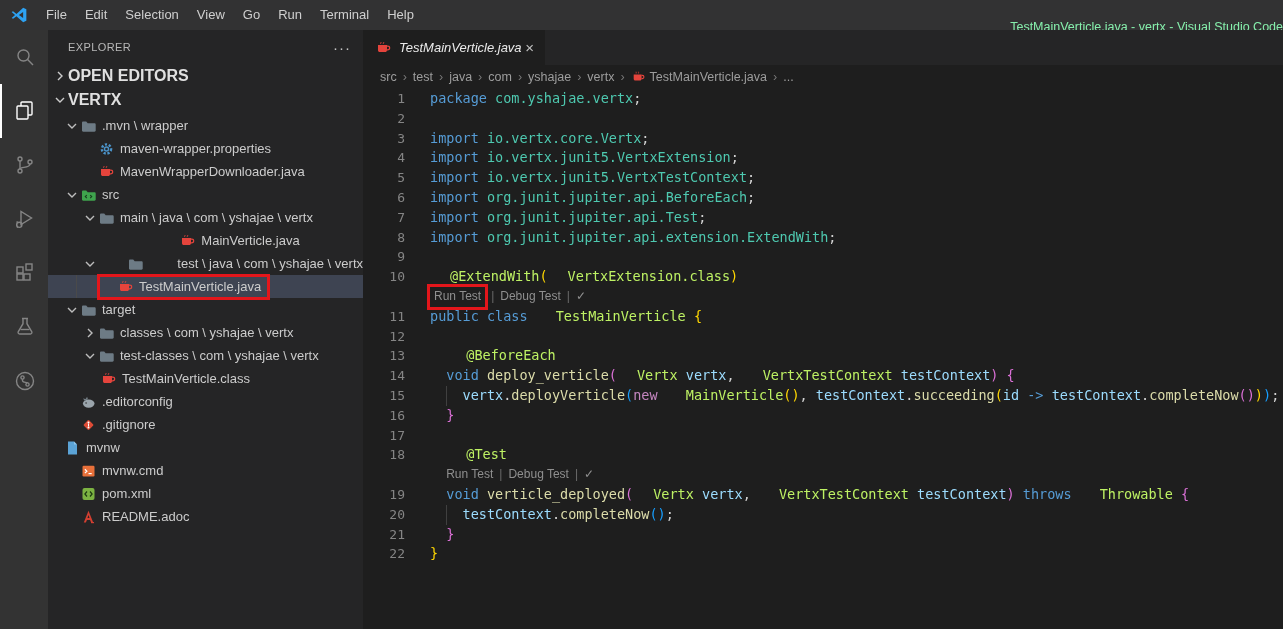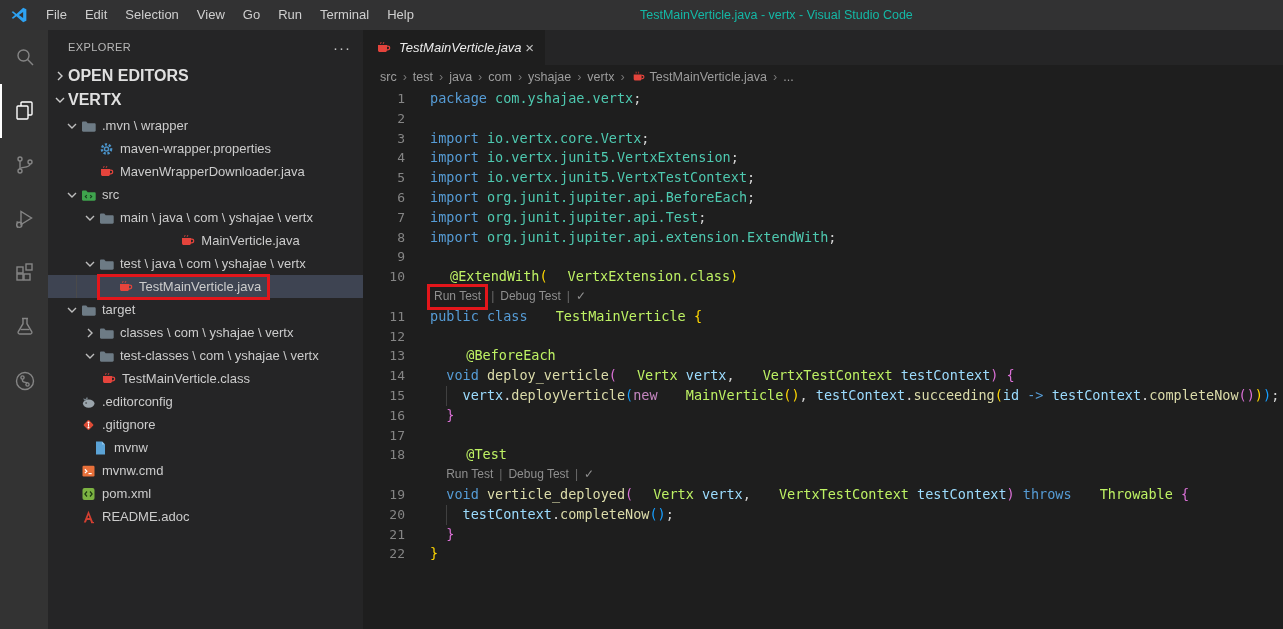--- a/index.html
+++ b/index.html
@@ -6,22 +6,22 @@
   html,body { width:1283px; height:629px; }
   body { position:relative; background:#1e1e1e; overflow:hidden;
          font-family:"Liberation Sans", sans-serif; color:#cccccc; }
 
   
   .titlebar { position:absolute; left:0; top:0; width:1283px; height:30px;
               background:#323233; display:flex; align-items:center; }
   .vs-logo { width:18px; height:18px; margin:0 9px 0 10px; flex:none; }
   .menubar { display:flex; }
   .menu-item { padding:0 9px; font-size:13px; color:#cfcfcf; line-height:30px; cursor:default; }
-  .win-title { position:absolute; left:640px; width:643px; top:0; height:30px;
-               line-height:30px; text-align:left; font-size:12.5px; color:#14b8a6; }
+  .win-title { position:absolute; left:640px; width:643px; top:12px; height:30px;
+               line-height:30px; text-align:right; font-size:12.5px; color:#86efac; }
 
   
   .activitybar { position:absolute; left:0; top:30px; width:48px; bottom:0; background:#333333; }
   .ab-item { width:48px; height:54px; display:flex; align-items:center; justify-content:center;
              border-left:2px solid transparent; }
   .ab-item svg { stroke:#858585; fill:none; stroke-width:1.4; }
   .ab-item.active { border-left-color:#ffffff; }
   .ab-item.active svg { stroke:#ffffff; }
 
   
@@ -221,21 +221,21 @@
       </div>
       <div class="tree-row" style="padding-left: 52px; justify-content: center;">
         <span class="spacer"></span>
         <span class="fi"><svg viewBox="0 0 16 16" width="100%" height="100%">
             <path d="M2.5 5h9v5.2c0 1-.8 1.8-1.8 1.8H4.3c-1 0-1.8-.8-1.8-1.8z" fill="#e5443c"></path>
             <path d="M11.5 6.2h.9c1 0 1.8.8 1.8 1.8s-.8 1.8-1.8 1.8h-.9" fill="none" stroke="#e5443c" stroke-width="1.3"></path>
             <path d="M5.3 2c.7.8-.7 1.1 0 1.9M8 2c.7.8-.7 1.1 0 1.9" stroke="#e5443c" stroke-width="1" fill="none"></path>
           </svg></span>
         <span class="tree-label">MainVerticle.java</span>
       </div>
-      <div class="tree-row" style="padding-left: 34px;">
+      <div class="tree-row" style="padding-left: 34px; justify-content: space-between;">
         <span class="chev"><svg viewBox="0 0 16 16" width="100%" height="100%">
             <path d="M4 6l4 4 4-4" fill="none" stroke="#bdbdbd" stroke-width="1.4"></path>
           </svg></span>
         <span class="fi"><svg viewBox="0 0 16 16" width="100%" height="100%">
             <path d="M1.5 3.5h4.2l1.5 1.7h6.8c.7 0 1.2.5 1.2 1.2v6.1c0 .7-.5 1.2-1.2 1.2H2.7c-.7 0-1.2-.5-1.2-1.2V4.7c0-.7.5-1.2 1.2-1.2z" fill="#6d7b85"></path>
           </svg></span>
         <span class="tree-label">test \ java \ com \ yshajae \ vertx</span>
       </div>
       <div class="tree-row selected" style="padding-left: 52px;">
         <span class="guide-line"></span>
@@ -297,21 +297,21 @@
       <div class="tree-row" style="padding-left: 16px;">
         <span class="spacer"></span>
         <span class="fi"><svg viewBox="0 0 16 16" width="100%" height="100%">
             <rect x="4.2" y="4.2" width="7.6" height="7.6" rx="1.2" fill="#de4c36" transform="rotate(45 8 8)"></rect>
             <circle cx="8" cy="5.6" r="1" fill="#fff"></circle>
             <circle cx="8" cy="10.4" r="1" fill="#fff"></circle>
             <path d="M8 6.6v2.8" stroke="#fff" stroke-width="1"></path>
           </svg></span>
         <span class="tree-label">.gitignore</span>
       </div>
-      <div class="tree-row" style="padding-left: 28px;">
+      <div class="tree-row" style="padding-left: 0;">
         <span class="spacer"></span>
         <span class="fi"><svg viewBox="0 0 16 16" width="100%" height="100%">
             <path d="M3.5 1.5h6l3 3V14.5h-9z" fill="#5ba3d6"></path>
             <path d="M9.5 1.5v3h3" fill="#8fc4e8" stroke="none"></path>
           </svg></span>
         <span class="tree-label">mvnw</span>
       </div>
       <div class="tree-row" style="padding-left: 16px;">
         <span class="spacer"></span>
         <span class="fi"><svg viewBox="0 0 16 16" width="100%" height="100%">

